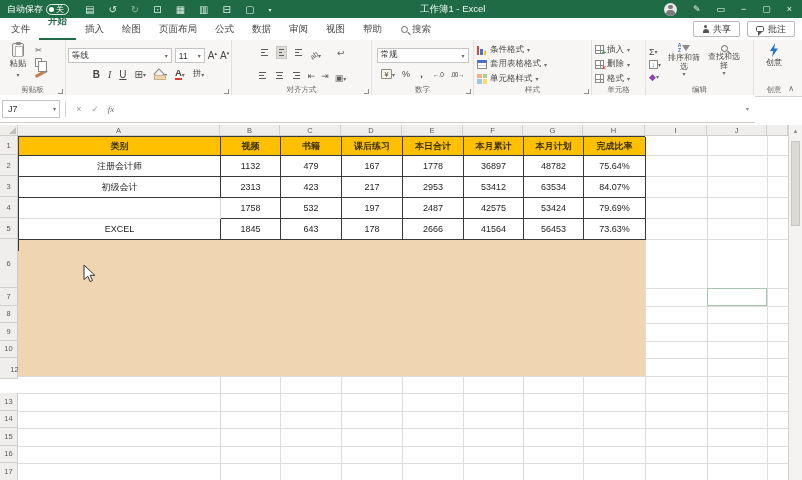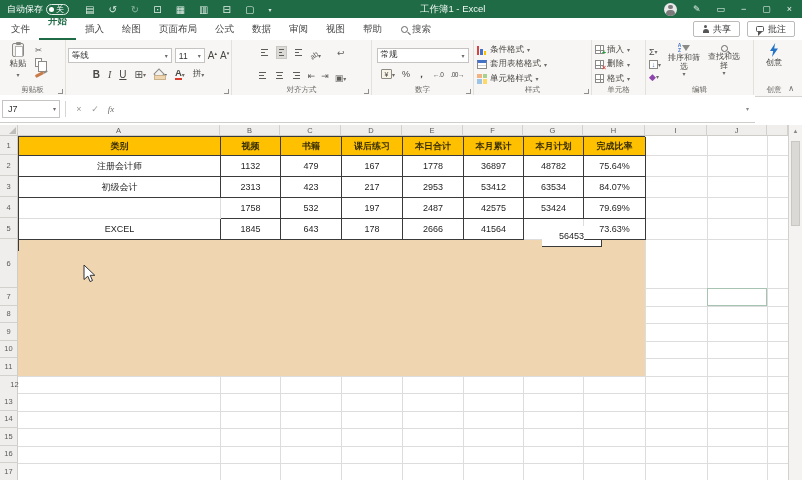--- a/index.html
+++ b/index.html
@@ -461,21 +461,21 @@
       <div class="rh" style="top: 155px; height: 21px;">2</div>
       <div class="rh" style="top: 176px; height: 21px;">3</div>
       <div class="rh" style="top: 197px; height: 21px;">4</div>
       <div class="rh" style="top: 218px; height: 21px;">5</div>
       <div class="rh" style="top: 239px; height: 49px;">6</div>
       <div class="rh" style="top: 288px; height: 17.5px;">7</div>
       <div class="rh" style="top: 305.5px; height: 17.5px;">8</div>
       <div class="rh" style="top: 323px; height: 17.5px;">9</div>
       <div class="rh" style="top: 340.5px; height: 17.5px;">10</div>
       <div class="rh" style="top: 358px; height: 17.5px;">11</div>
-      <div class="rh" style="top: 376px; height: 17.5px; padding-left: 12px;">12</div>
+      <div class="rh" style="top: 361px; height: 17.5px; padding-left: 12px;">12</div>
       <div class="rh" style="top: 393px; height: 17.5px;">13</div>
       <div class="rh" style="top: 410.5px; height: 17.5px;">14</div>
       <div class="rh" style="top: 428px; height: 17.5px;">15</div>
       <div class="rh" style="top: 445.5px; height: 17.5px;">16</div>
       <div class="rh" style="top: 463px; height: 18px;">17</div>
       <div class="vline" style="left: 220px; top: 136px; height: 344px;"></div>
       <div class="vline" style="left: 280px; top: 136px; height: 344px;"></div>
       <div class="vline" style="left: 341px; top: 136px; height: 344px;"></div>
       <div class="vline" style="left: 402px; top: 136px; height: 344px;"></div>
       <div class="vline" style="left: 463px; top: 136px; height: 344px;"></div>
@@ -533,21 +533,21 @@
         <div class="tcell" style="left: 384px; top: 61px; width: 61px; height: 21px;">2487</div>
         <div class="tcell" style="left: 445px; top: 61px; width: 60px; height: 21px;">42575</div>
         <div class="tcell" style="left: 505px; top: 61px; width: 60px; height: 21px;">53424</div>
         <div class="tcell" style="left: 565px; top: 61px; width: 62px; height: 21px;">79.69%</div>
         <div class="tcell" style="left: 0px; top: 82px; width: 202px; height: 21px;">EXCEL</div>
         <div class="tcell" style="left: 202px; top: 82px; width: 60px; height: 21px;">1845</div>
         <div class="tcell" style="left: 262px; top: 82px; width: 61px; height: 21px;">643</div>
         <div class="tcell" style="left: 323px; top: 82px; width: 61px; height: 21px;">178</div>
         <div class="tcell" style="left: 384px; top: 82px; width: 61px; height: 21px;">2666</div>
         <div class="tcell" style="left: 445px; top: 82px; width: 60px; height: 21px;">41564</div>
-        <div class="tcell" style="left: 523px; top: 82px; width: 60px; height: 21px; margin-top: 7px;">56453</div>
+        <div class="tcell" style="left: 505px; top: 82px; width: 60px; height: 21px;">56453</div>
         <div class="tcell" style="left: 565px; top: 82px; width: 62px; height: 21px;">73.63%</div>
       </div>
       <div class="activecell" style="left: 707px; top: 288px; width: 60px; height: 17.5px;"></div>
     </div>
 
   <div class="vscroll">
     <div class="vs-up">▲</div>
     <div class="vs-thumb"></div>
   </div>
 

